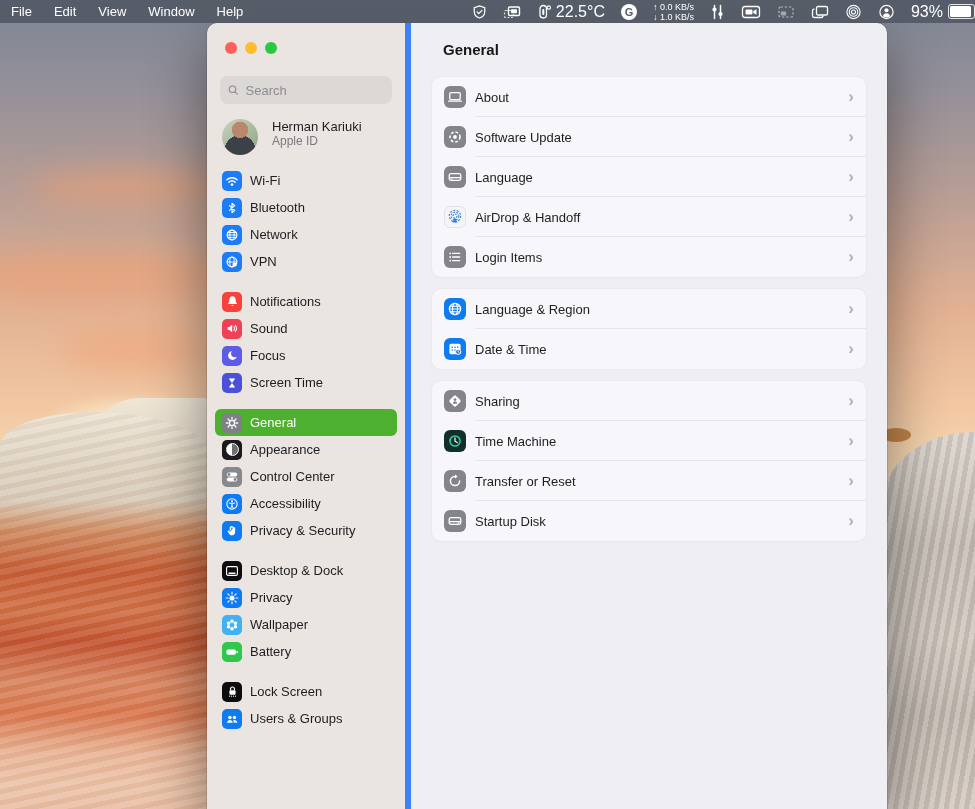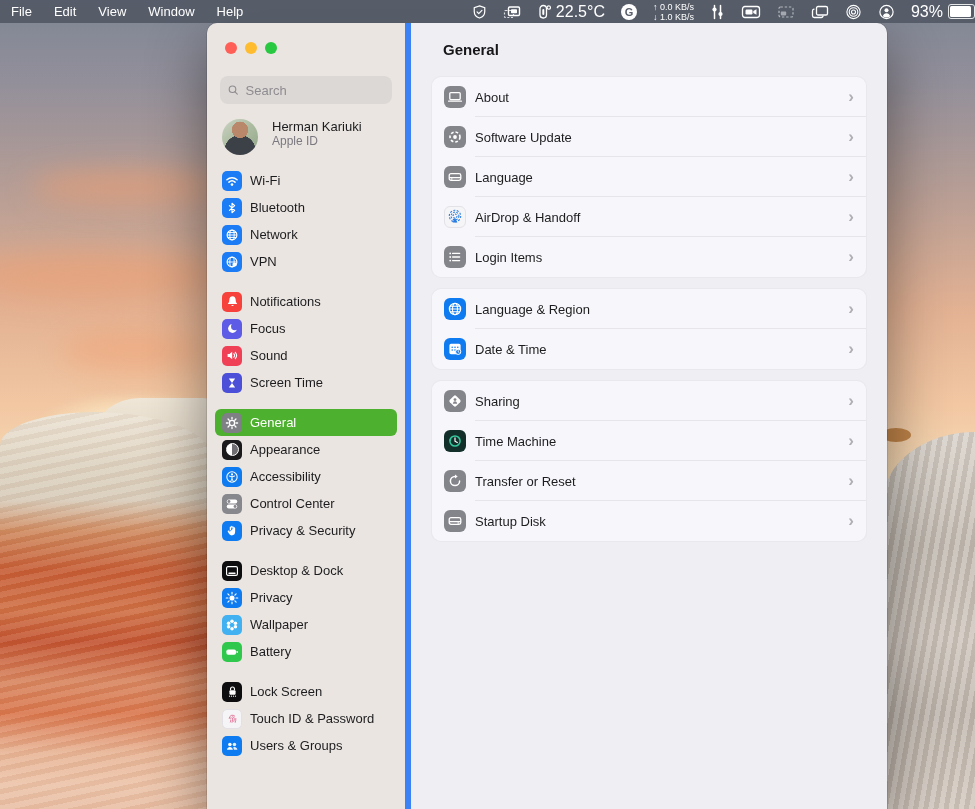--- a/index.html
+++ b/index.html
@@ -267,38 +267,38 @@
       <div class="srow">
         <span class="tile" style="background:#f6423a">
           <svg width="13" height="13" viewBox="0 0 16 16">
               <path d="M8 1.6c-2.5 0-3.9 1.9-3.9 4.3 0 3-1.2 4.3-2 5.1h11.8c-.8-.8-2-2.1-2-5.1 0-2.4-1.4-4.3-3.9-4.3z" fill="#fff"></path>
               <path d="M6.4 12.4a1.7 1.7 0 0 0 3.2 0z" fill="#fff"></path>
             </svg>
           </span>
         <span>Notifications</span>
       </div>
       <div class="srow">
+        <span class="tile" style="background:#ef4056">
+          <svg width="13" height="13" viewBox="0 0 16 16">
+              <path d="M2 6.2v3.6h2.3l3.3 2.9V3.3L4.3 6.2z" fill="#fff"></path>
+              <path d="M9.6 5.8a3.2 3.2 0 0 1 0 4.4M11.4 4.2a5.8 5.8 0 0 1 0 7.6" fill="none" stroke="#fff" stroke-width="1.3" stroke-linecap="round"></path>
+            </svg>
+          </span>
+        <span>Sound</span>
+      </div>
+      <div class="srow">
         <span class="tile" style="background:#5e5ce6">
           <svg width="13" height="13" viewBox="0 0 16 16">
               <circle cx="8" cy="8" r="5.4" fill="#fff"></circle>
               <circle cx="10.8" cy="5.6" r="4.6" fill="#5e5ce6"></circle>
             </svg>
           </span>
         <span>Focus</span>
       </div>
       <div class="srow">
-        <span class="tile" style="background:#ef4056">
-          <svg width="13" height="13" viewBox="0 0 16 16">
-              <path d="M2 6.2v3.6h2.3l3.3 2.9V3.3L4.3 6.2z" fill="#fff"></path>
-              <path d="M9.6 5.8a3.2 3.2 0 0 1 0 4.4M11.4 4.2a5.8 5.8 0 0 1 0 7.6" fill="none" stroke="#fff" stroke-width="1.3" stroke-linecap="round"></path>
-            </svg>
-          </span>
-        <span>Sound</span>
-      </div>
-      <div class="srow">
         <span class="tile" style="background:#4c50d8">
           <svg width="12" height="12" viewBox="0 0 16 16">
               <path d="M3.8 2h8.4L8 8z" fill="#fff"></path>
               <path d="M3.8 14h8.4L8 8z" fill="#fff"></path>
             </svg>
           </span>
         <span>Screen Time</span>
       </div>
     </div>
 
@@ -314,39 +314,39 @@
           </span>
         <span>General</span>
       </div>
       <div class="srow">
         <span class="tile" style="background:#1a1a1c">
           <span class="half"></span>
           </span>
         <span>Appearance</span>
       </div>
       <div class="srow">
-        <span class="tile" style="background:#0f7bf0">
-          <svg width="14" height="14" viewBox="0 0 16 16">
-              <circle cx="8" cy="8" r="5.9" fill="none" stroke="#fff" stroke-width="1.2"></circle>
-              <circle cx="8" cy="5" r="1.2" fill="#fff"></circle>
-              <path d="M4.9 6.9l3.1.9 3.1-.9M8 7.8v2.5l-1.6 2.8M8 10.3l1.6 2.8" fill="none" stroke="#fff" stroke-width="1.1" stroke-linecap="round" stroke-linejoin="round"></path>
-            </svg>
-          </span>
-        <span>Accessibility</span>
-      </div>
-      <div class="srow">
         <span class="tile" style="background:#87878e">
           <svg width="14" height="14" viewBox="0 0 16 16">
               <rect x="2" y="2.8" width="12" height="4.6" rx="2.3" fill="#fff"></rect>
               <circle cx="4.5" cy="5.1" r="1.7" fill="#87878e"></circle>
               <rect x="2" y="8.6" width="12" height="4.6" rx="2.3" fill="#fff"></rect>
               <circle cx="11.5" cy="10.9" r="1.7" fill="#87878e"></circle>
             </svg>
           </span>
         <span>Control Center</span>
+      </div>
+      <div class="srow">
+        <span class="tile" style="background:#0f7bf0">
+          <svg width="14" height="14" viewBox="0 0 16 16">
+              <circle cx="8" cy="8" r="5.9" fill="none" stroke="#fff" stroke-width="1.2"></circle>
+              <circle cx="8" cy="5" r="1.2" fill="#fff"></circle>
+              <path d="M4.9 6.9l3.1.9 3.1-.9M8 7.8v2.5l-1.6 2.8M8 10.3l1.6 2.8" fill="none" stroke="#fff" stroke-width="1.1" stroke-linecap="round" stroke-linejoin="round"></path>
+            </svg>
+          </span>
+        <span>Accessibility</span>
       </div>
       <div class="srow">
         <span class="tile" style="background:#0f7bf0">
           <svg width="12" height="13" viewBox="0 0 16 16">
               <path d="M5 8.6V3.6a.9.9 0 0 1 1.8 0V7m0-3.9v-.7a.9.9 0 0 1 1.8 0V7m0-3.6a.9.9 0 0 1 1.8 0V7.4m0-2.7a.9.9 0 0 1 1.8 0v5.1A4.7 4.7 0 0 1 7.5 14.5 4.5 4.5 0 0 1 3.8 12L2.3 9.3a1 1 0 0 1 1.7-1l1 1.4z" fill="#fff"></path>
             </svg>
           </span>
         <span>Privacy &amp; Security</span>
       </div>
     </div>
@@ -409,33 +409,20 @@
                 <circle cx="4.4" cy="13.7" r=".7"></circle>
                 <circle cx="6.8" cy="13.7" r=".7"></circle>
                 <circle cx="9.2" cy="13.7" r=".7"></circle>
                 <circle cx="11.6" cy="13.7" r=".7"></circle>
               </g>
             </svg>
           </span>
         <span>Lock Screen</span>
       </div>
       <div class="srow">
-        <span class="tile" style="background:#f5f4f6;border:1px solid #e3e1e6;box-sizing:border-box">
-          <svg width="13" height="13" viewBox="0 0 16 16">
-              <g fill="none" stroke="#e2638c" stroke-width="1" stroke-linecap="round">
-                <path d="M8 5.8a2.2 2.2 0 0 1 2.2 2.2c0 1.4-.2 2.6-.6 3.6"></path>
-                <path d="M5.8 8a2.2 2.2 0 0 1 .4-1.3M5.9 9.8c0 1-.2 1.9-.5 2.6"></path>
-                <path d="M3.9 8a4.1 4.1 0 0 1 6.9-3M12.1 8c0 1.8-.2 3.4-.7 4.8"></path>
-                <path d="M8 7.9v1.6c0 1.2-.2 2.3-.5 3.2"></path>
-              </g>
-            </svg>
-          </span>
-        <span>Touch ID &amp; Password</span>
-      </div>
-      <div class="srow">
         <span class="tile" style="background:#0f7bf0">
           <svg width="14" height="14" viewBox="0 0 16 16">
               <circle cx="5.6" cy="6.2" r="2" fill="#fff"></circle>
               <path d="M2.2 12.3c.5-2.1 1.8-3.2 3.4-3.2s2.9 1.1 3.4 3.2z" fill="#fff"></path>
               <circle cx="10.8" cy="6.2" r="2" fill="#fff" opacity=".9"></circle>
               <path d="M9.4 9.4c.4-.2.9-.3 1.4-.3 1.6 0 2.9 1.1 3.4 3.2h-4" fill="#fff" opacity=".9"></path>
             </svg>
           </span>
         <span>Users &amp; Groups</span>
       </div>

